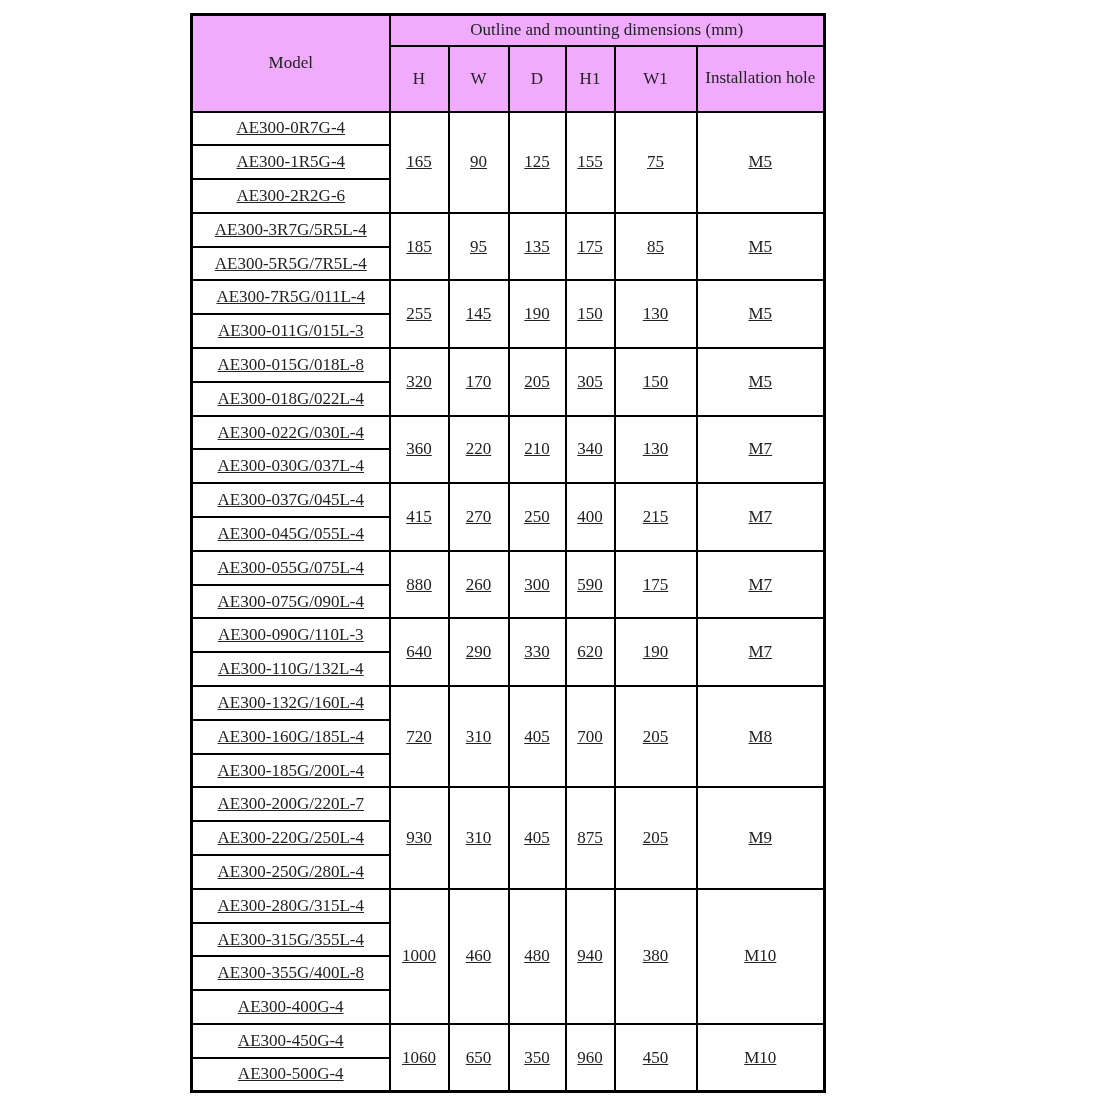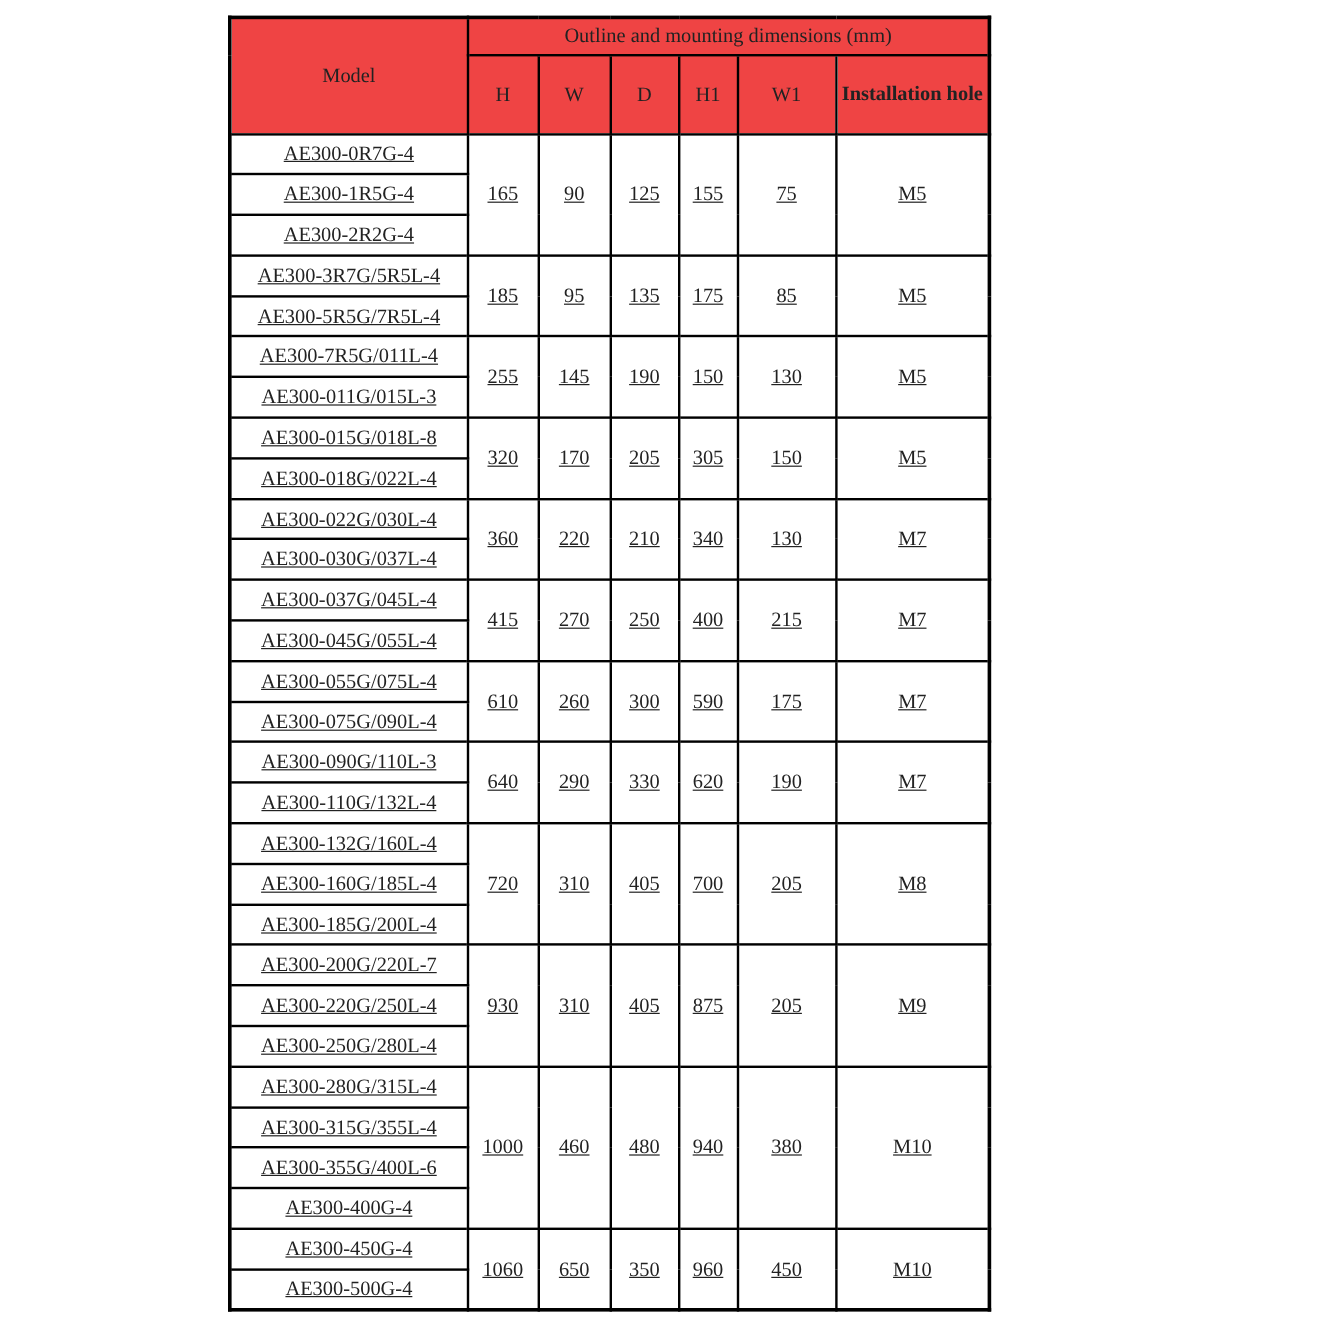--- a/index.html
+++ b/index.html
@@ -14,22 +14,22 @@
     width:633px; border-collapse:collapse; table-layout:fixed;
     border:3px solid #000000;
   }
   th, td {
     border:2px solid #000000;
     text-align:center; vertical-align:middle;
     font-size:17px; font-weight:normal;
     padding:0 2px; color:#222222;
     overflow:hidden; white-space:nowrap;
   }
-  thead th { background:#ef4444; }
-  th.wrap { white-space:normal; line-height:1.9;font-weight:bold; }
+  thead th { background:#f0abfc; }
+  th.wrap { white-space:normal; line-height:1.9; }
   tr.hrow1 { height:31px; }
   tr.hrow2 { height:66px; }
   tr.data  { height:33.8px;text-decoration:underline; }
   td.model { }
   td.dim   { }
 </style>
 </head>
 <body>
 
 <div class="page">
@@ -65,21 +65,21 @@
         <td class="dim" rowspan="3">90</td>
         <td class="dim" rowspan="3">125</td>
         <td class="dim" rowspan="3">155</td>
         <td class="dim" rowspan="3">75</td>
         <td class="dim" rowspan="3">M5</td>
       </tr>
       <tr class="data">
         <td class="model">AE300-1R5G-4</td>
       </tr>
       <tr class="data">
-        <td class="model">AE300-2R2G-4</td>
+        <td class="model">AE300-2R2G-6</td>
       </tr>
 
       <tr class="data">
         <td class="model">AE300-3R7G/5R5L-4</td>
         <td class="dim" rowspan="2">185</td>
         <td class="dim" rowspan="2">95</td>
         <td class="dim" rowspan="2">135</td>
         <td class="dim" rowspan="2">175</td>
         <td class="dim" rowspan="2">85</td>
         <td class="dim" rowspan="2">M5</td>
@@ -135,21 +135,21 @@
         <td class="dim" rowspan="2">400</td>
         <td class="dim" rowspan="2">215</td>
         <td class="dim" rowspan="2">M7</td>
       </tr>
       <tr class="data">
         <td class="model">AE300-045G/055L-4</td>
       </tr>
 
       <tr class="data">
         <td class="model">AE300-055G/075L-4</td>
-        <td class="dim" rowspan="2">610</td>
+        <td class="dim" rowspan="2">880</td>
         <td class="dim" rowspan="2">260</td>
         <td class="dim" rowspan="2">300</td>
         <td class="dim" rowspan="2">590</td>
         <td class="dim" rowspan="2">175</td>
         <td class="dim" rowspan="2">M7</td>
       </tr>
       <tr class="data">
         <td class="model">AE300-075G/090L-4</td>
       </tr>
 
@@ -204,21 +204,21 @@
         <td class="dim" rowspan="4">460</td>
         <td class="dim" rowspan="4">480</td>
         <td class="dim" rowspan="4">940</td>
         <td class="dim" rowspan="4">380</td>
         <td class="dim" rowspan="4">M10</td>
       </tr>
       <tr class="data">
         <td class="model">AE300-315G/355L-4</td>
       </tr>
       <tr class="data">
-        <td class="model">AE300-355G/400L-6</td>
+        <td class="model">AE300-355G/400L-8</td>
       </tr>
       <tr class="data">
         <td class="model">AE300-400G-4</td>
       </tr>
 
       <tr class="data">
         <td class="model">AE300-450G-4</td>
         <td class="dim" rowspan="2">1060</td>
         <td class="dim" rowspan="2">650</td>
         <td class="dim" rowspan="2">350</td>

